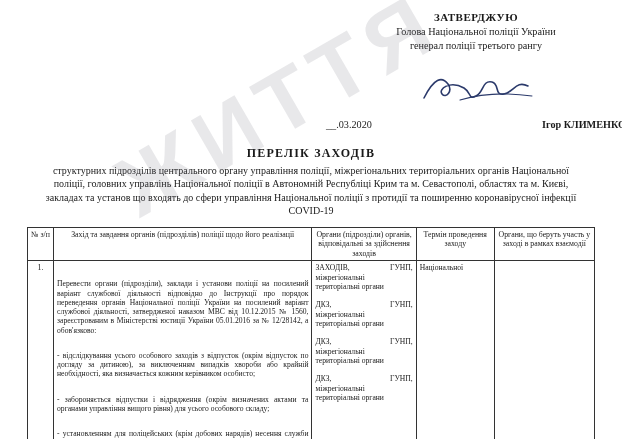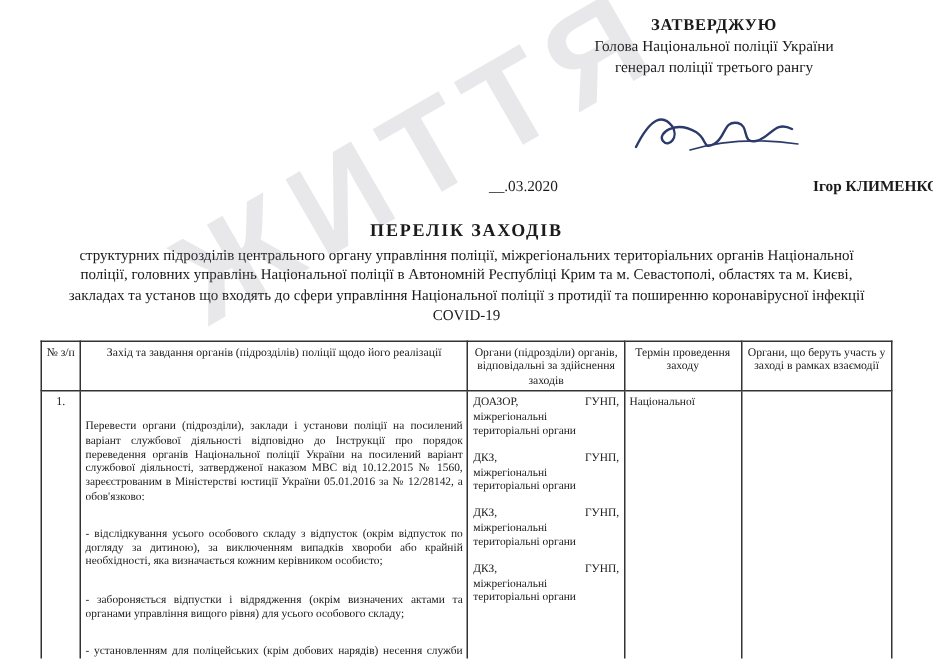--- a/index.html
+++ b/index.html
@@ -195,27 +195,27 @@
         <th class="hdr">Органи (підрозділи) органів, відповідальні за здійснення заходів</th>
         <th class="hdr">Термін проведення заходу</th>
         <th class="hdr">Органи, що беруть участь у заході в рамках взаємодії</th>
       </tr>
     </thead>
     <tbody>
       <tr>
         <td class="rownum">1.</td>
         <td class="justify">
           <p class="p">Перевести органи (підрозділи), заклади і установи поліції на посилений варіант службової діяльності відповідно до Інструкції про порядок переведення органів Національної поліції України на посилений варіант службової діяльності, затвердженої наказом МВС від 10.12.2015 № 1560, зареєстрованим в Міністерстві юстиції України 05.01.2016 за № 12/28142, а обов'язково:</p>
-          <p class="p">- відслідкування усього особового складу з відпусток (окрім відпусток по догляду за дитиною), за виключенням випадків хвороби або крайній необхідності, яка визначається кожним керівником особисто;</p>
+          <p class="p">- відслідкування усього особового заходів з відпусток (окрім відпусток по догляду за дитиною), за виключенням випадків хвороби або крайній необхідності, яка визначається кожним керівником особисто;</p>
           <p class="p">- забороняється відпустки і відрядження (окрім визначених актами та органами управління вищого рівня) для усього особового складу;</p>
           <p class="p">- установленням для поліцейських (крім добових нарядів) несення служби понад установлену тривалість робочого часу, а також у вихідні та святкові дні, але не більше 12-годинного робочого дня та</p>
         </td>
         <td class="org-cell">
           <div class="org-line-split">
-            <span>ДОАЗОР,</span>
+            <span>ЗАХОДІВ,</span>
             <span>ГУНП,</span>
           </div>
           <div>міжрегіональні</div>
           <div>територіальні органи</div>
           <div>&nbsp;</div>
           <div class="org-line-split">
             <span>ДКЗ,</span>
             <span>ГУНП,</span>
           </div>
           <div>міжрегіональні</div>

